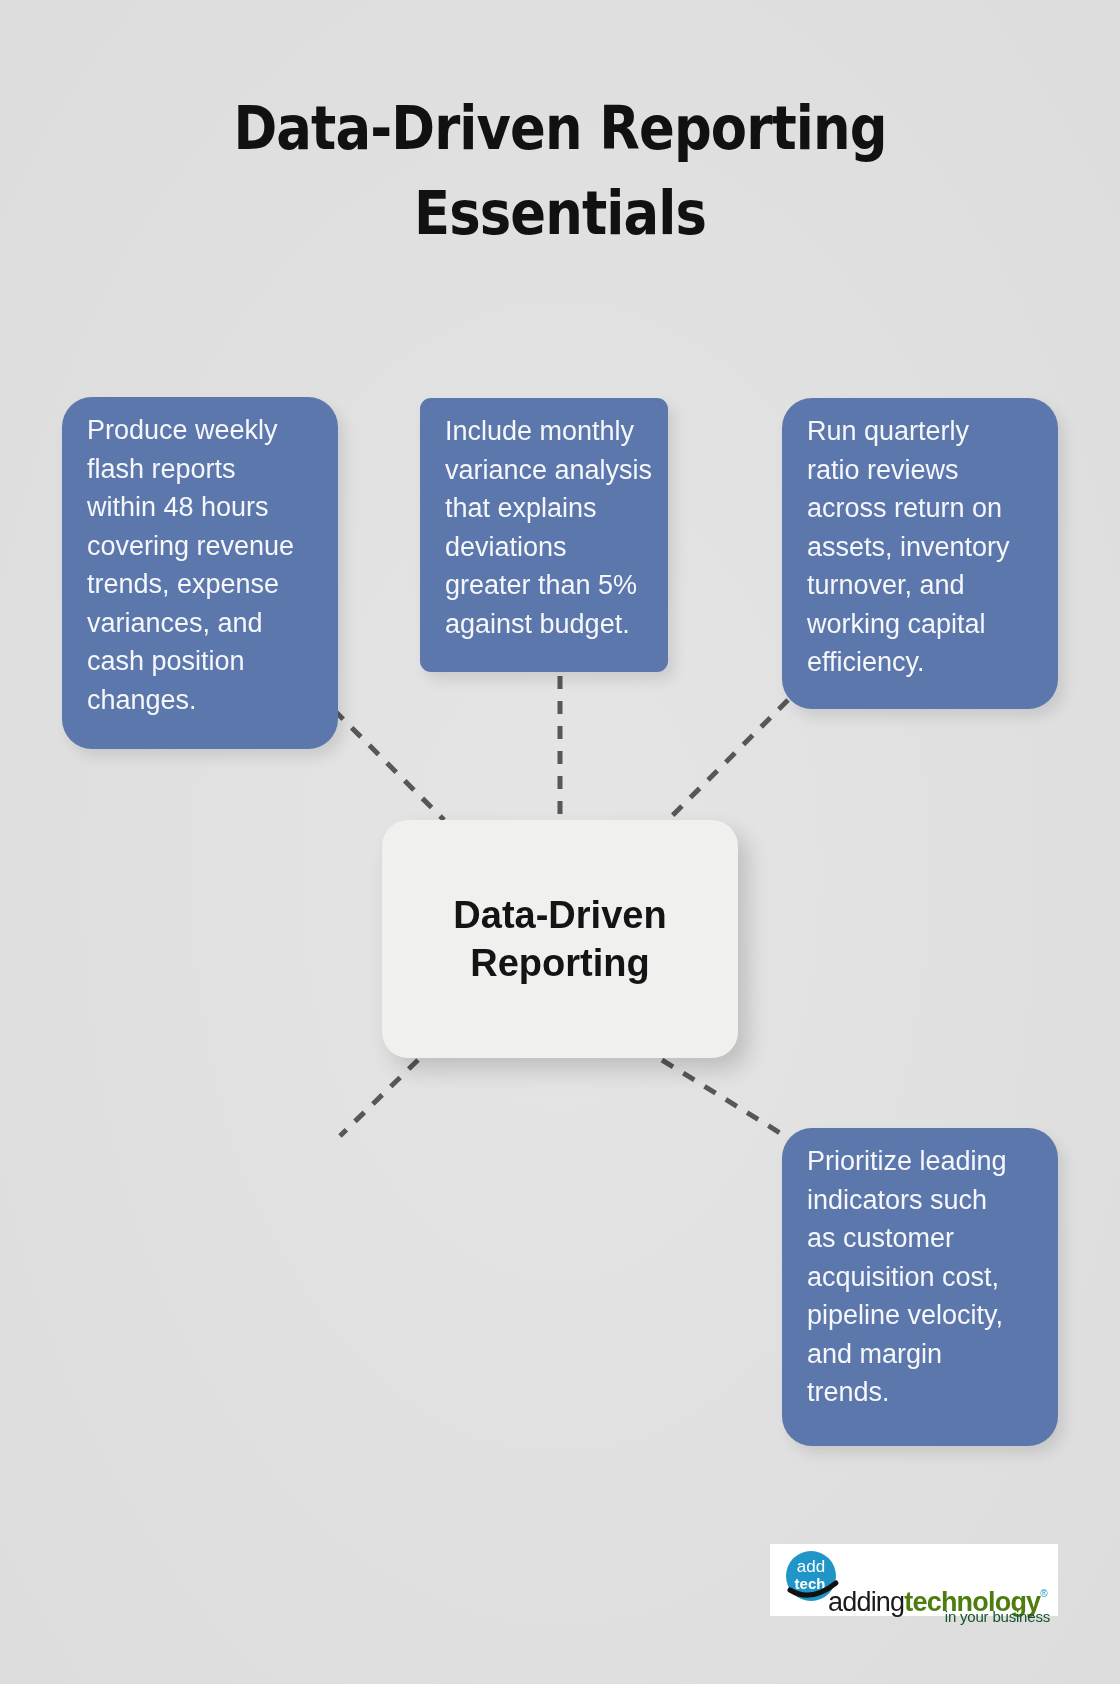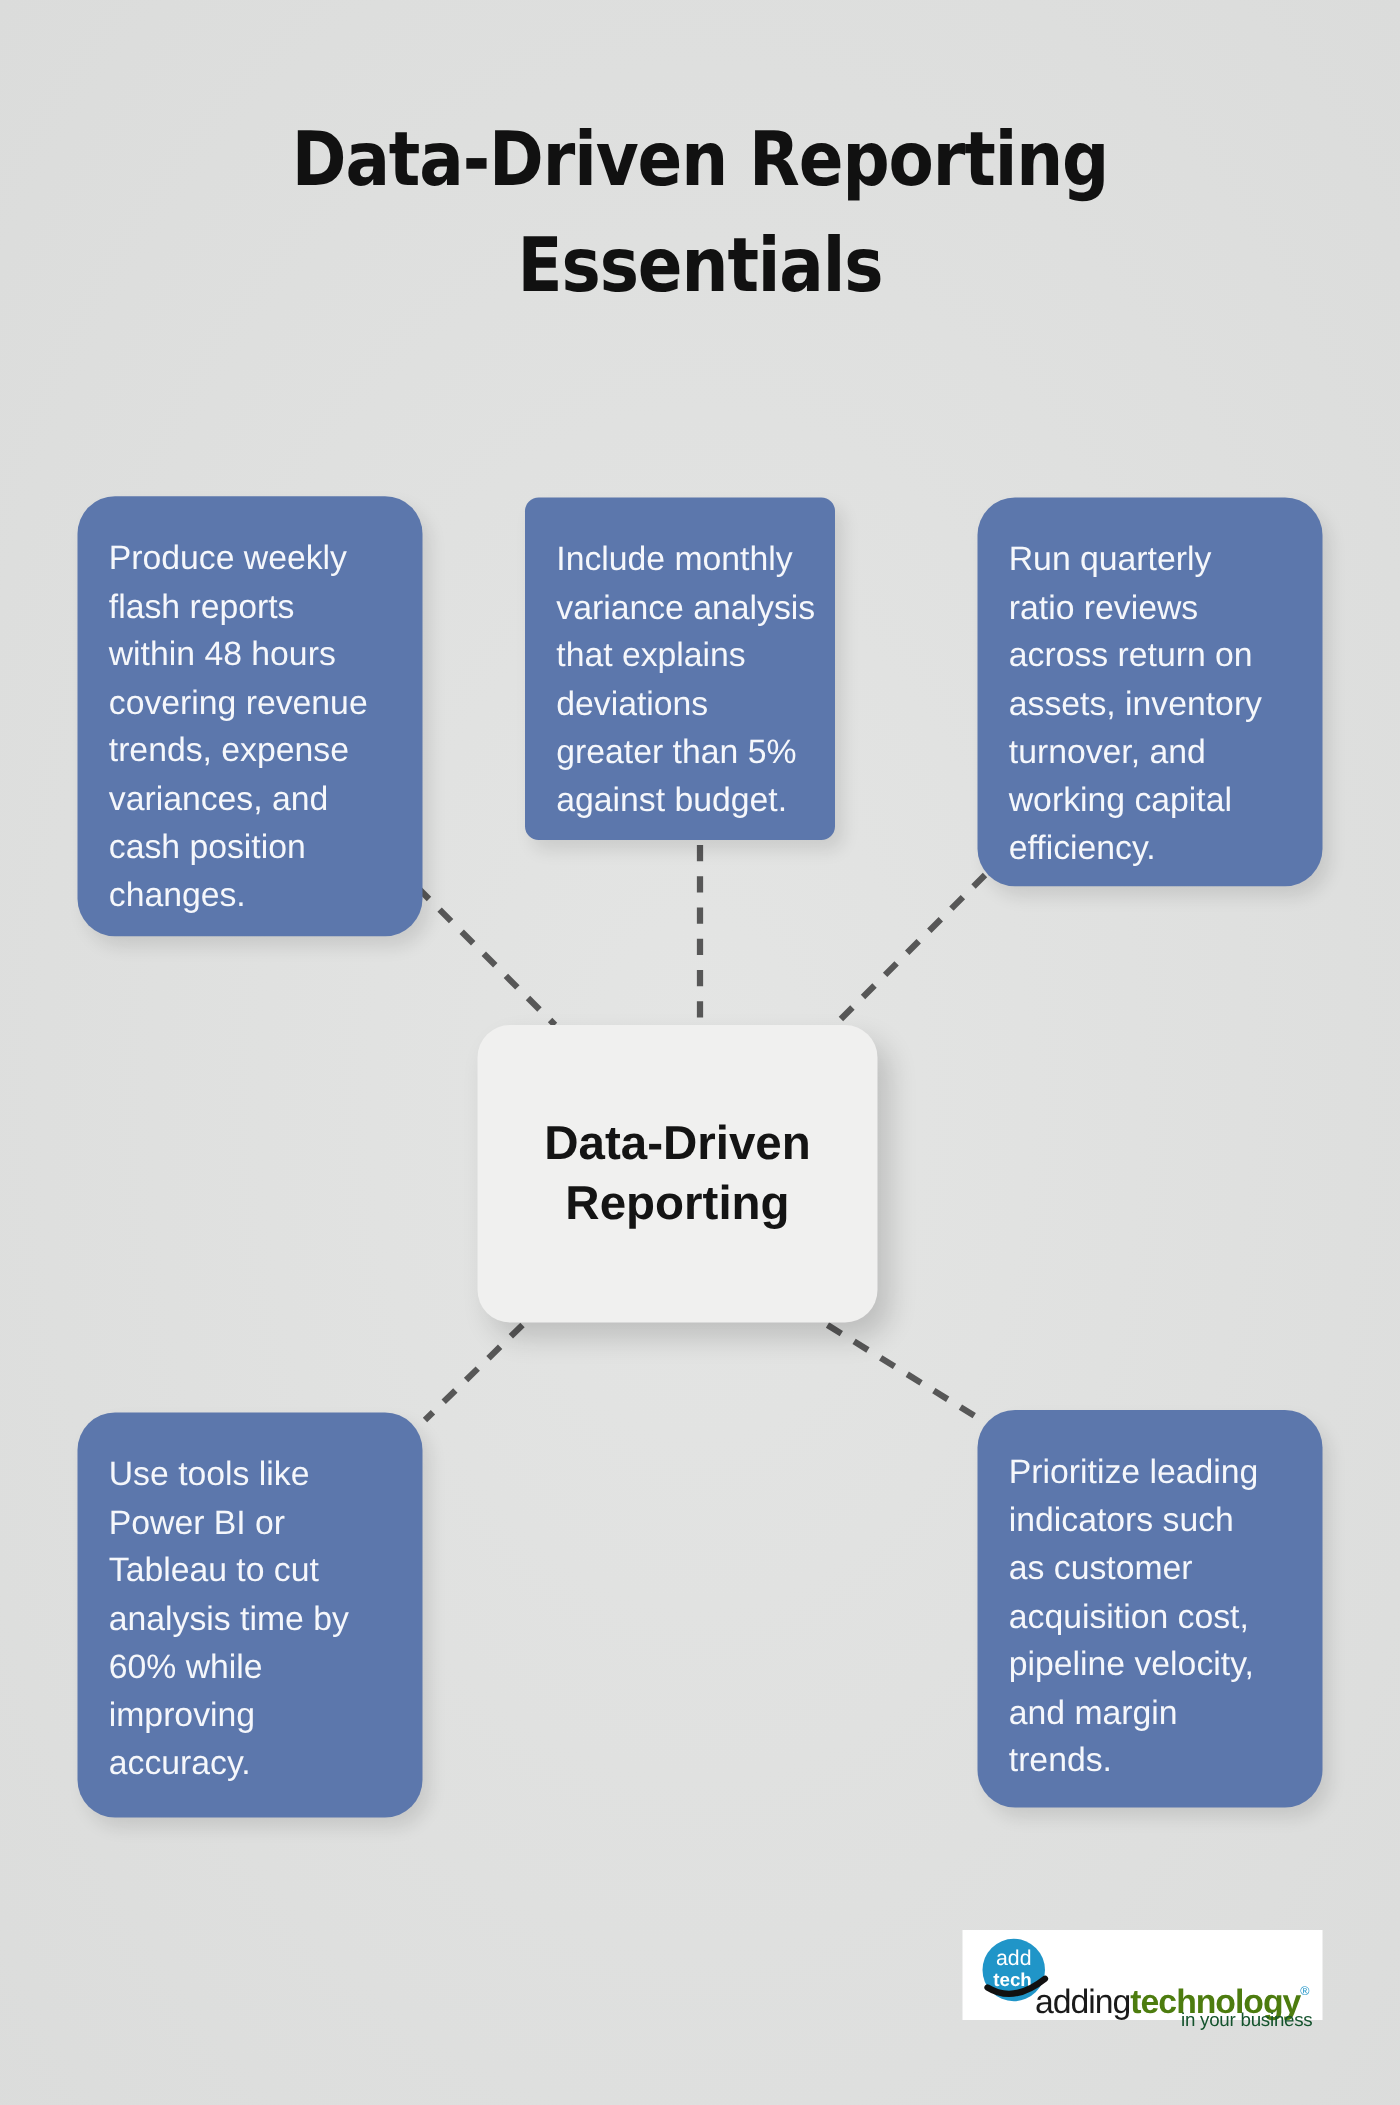--- a/index.html
+++ b/index.html
@@ -24,32 +24,32 @@
     transform:scaleX(0.88);
     letter-spacing:-1px;
   }
   .node{
     position:absolute;
     background:#5c77ac;
     border-radius:30px;
     color:#f5f7fb;
     font-size:27px;
     line-height:38.5px;
-    padding:30px 25px;
+    padding:14px 25px;
     box-sizing:border-box;
     white-space:pre;
     box-shadow:6px 8px 14px rgba(0,0,0,0.10);
   }
   #node-top-left    {left:62px;  top:397px;  width:276px; height:352px;}
   #node-top-middle  {left:420px; top:398px;  width:248px; height:274px;border-radius:11px;}
   #node-top-right   {left:782px; top:398px;  width:276px; height:311px;}
   #node-bottom-left {left:62px;  top:1130px; width:276px; height:324px;}
   #node-bottom-right{left:782px; top:1128px; width:276px; height:318px;}
   .center-node{
-    position:absolute;left:382px;top:820px;width:320px;height:238px;
+    position:absolute;left:382px;top:820px;width:356px;height:238px;
     background:#f0f0ef;
     border-radius:26px;
     box-shadow:10px 12px 22px rgba(0,0,0,0.16);
     display:flex;align-items:center;justify-content:center;
     text-align:center;
     font-size:38px;font-weight:bold;line-height:48px;
     color:#141414;
     white-space:pre-line;
   }
   .connectors{position:absolute;left:0;top:0;width:1120px;height:1684px;}
@@ -112,27 +112,20 @@
 ratio reviews
 across return on
 assets, inventory
 turnover, and
 working capital
 efficiency.</div>
 
   <div class="center-node">Data-Driven
 Reporting</div>
 
-  <div class="node" id="node-bottom-left">Use tools like
-Power BI or
-Tableau to cut
-analysis time by
-60% while
-improving
-accuracy.</div>
 
   <div class="node" id="node-bottom-right">Prioritize leading
 indicators such
 as customer
 acquisition cost,
 pipeline velocity,
 and margin
 trends.</div>
 
   <div class="logo">

